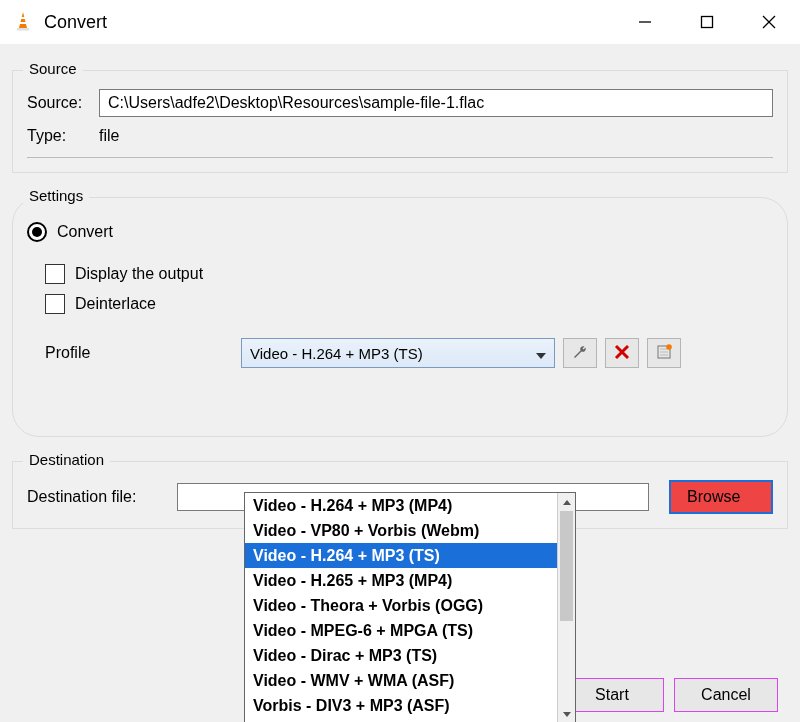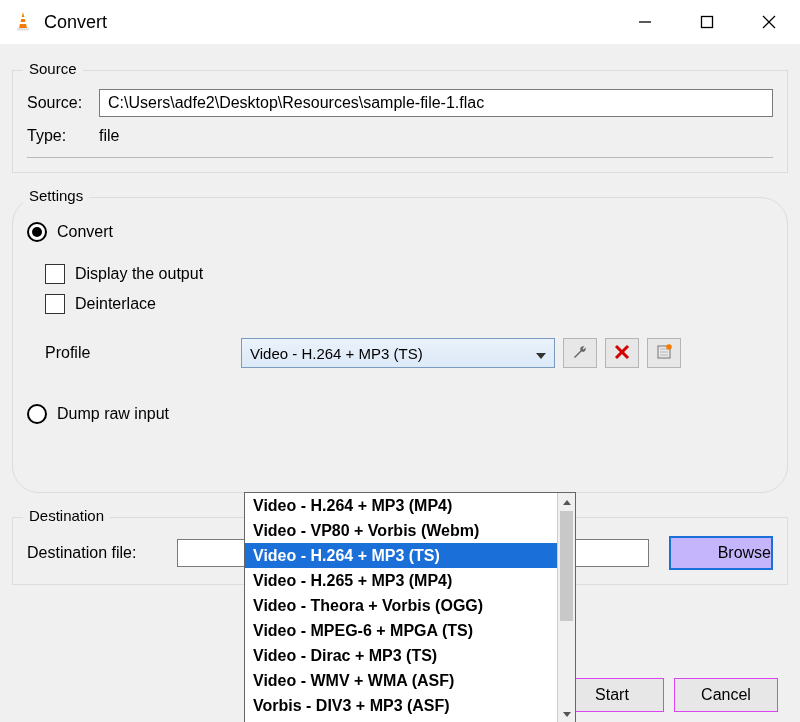--- a/index.html
+++ b/index.html
@@ -182,24 +182,24 @@
     background: #e7e7e7;
     display: inline-flex;
     align-items: center;
     justify-content: center;
     font-size: 16px;
   }
   .browse-btn {
     width: 104px;
     height: 34px;
     border: 2px solid #1a6fd8;
-    background: #c4b5fd;
+    background: #ef4444;
     display: inline-flex;
     align-items: center;
-    justify-content: flex-end;
+    justify-content: flex-start;
     font-size: 16px;
     padding-left: 16px;
   }
   .bottom-row {
     position: absolute;
     right: 22px;
     bottom: 10px;
     display: flex;
     gap: 10px;
   }
@@ -300,24 +300,20 @@
               <rect x="2" y="2" width="12" height="12" fill="none" stroke="#888" stroke-width="1.2"></rect>
               <line x1="4" y1="5" x2="12" y2="5" stroke="#bbb"></line>
               <line x1="4" y1="8" x2="12" y2="8" stroke="#bbb"></line>
               <line x1="4" y1="11" x2="12" y2="11" stroke="#bbb"></line>
               <circle cx="13" cy="3" r="2.8" fill="#f57c00"></circle>
             </svg>
         </span>
       </div>
     </div>
 
-    <div class="row" style="margin-top:36px;">
-      <span class="radio"></span>
-      <span class="label">Dump raw input</span>
-    </div>
   </div>
 
   <div class="groupbox" style="margin-top:24px;">
     <div class="legend">Destination</div>
     <div class="row" style="margin-bottom:0;gap:6px;">
       <span class="label" style="width:144px;">Destination file:</span>
       <input class="text-input" style="flex: 1 1 0%;" value="">
       <div class="browse-btn" style="margin-left:14px;">
         <span>Browse</span>
       </div>

